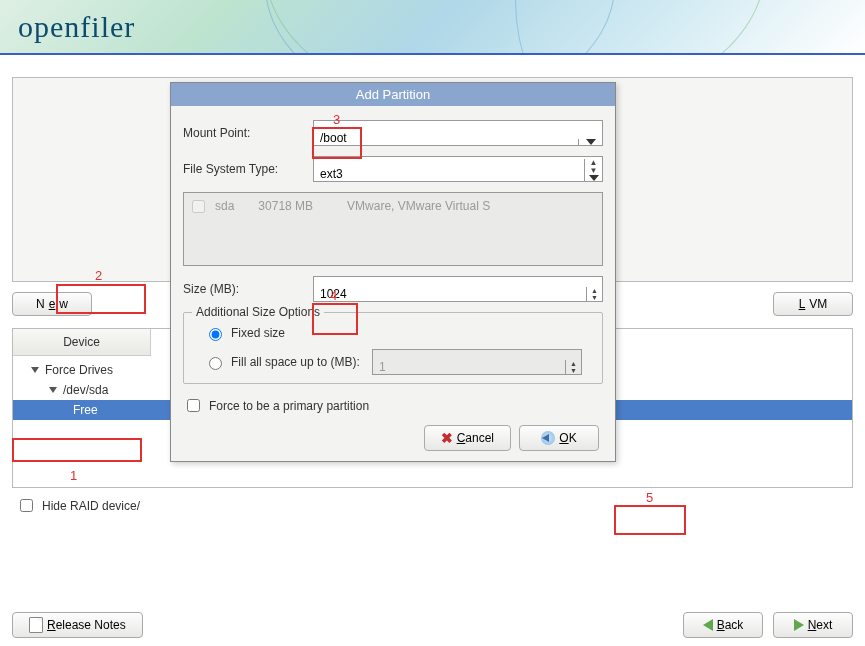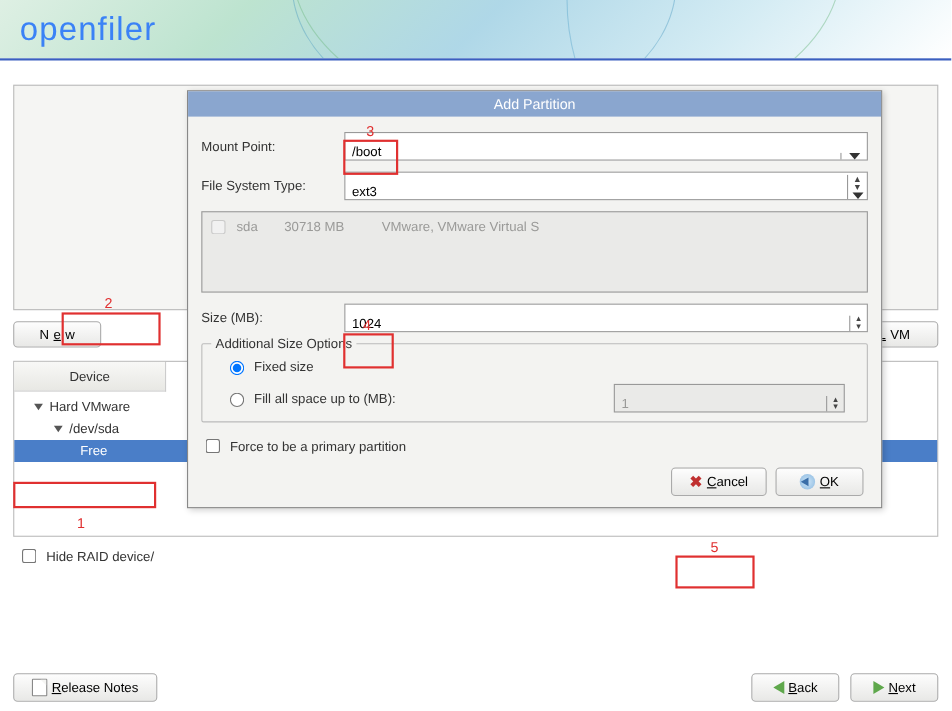--- a/index.html
+++ b/index.html
@@ -7,21 +7,21 @@
   body { width: 865px; height: 646px; background: #fff; position: relative; }
 
   
   .header { width: 100%; height: 55px; position: relative; overflow: hidden; border-bottom: 2px solid #3a5fbf; }
   .header-bg { position: absolute; inset: 0; background: linear-gradient(135deg, #bde0c8 0%, #7bc8a0 25%, #5fb0d0 50%, #a8d8e8 75%, #fff 100%); opacity:0.5; }
   .header-lines { position:absolute; inset:0; }
   .header-lines span { position:absolute; border:1px solid rgba(100,150,120,0.4); border-radius:50%; }
   .header-lines span:nth-child(1){width:400px;height:400px;right:-50px;top:-200px;border-color:rgba(80,160,200,0.4);}
   .header-lines span:nth-child(2){width:500px;height:300px;right:100px;top:-180px;border-color:rgba(120,190,140,0.5);}
   .header-lines span:nth-child(3){width:350px;height:250px;right:250px;top:-140px;border-color:rgba(70,150,190,0.4);}
-  .logo { position: relative; font-size: 30px; font-weight: 300; letter-spacing: 1px; color: #3b82f6; padding: 10px 0 0 18px; font-family: Liberation Sans, sans-serif; }
+  .logo { position: relative; font-size: 30px; font-weight: 300; letter-spacing: 1px; color: #0c4a6e; padding: 10px 0 0 18px; font-family: Liberation Serif, serif; }
 
   .main { padding: 10px 12px 0; position: relative; }
 
   
   .partition-panel { border: 1px solid #bbb; height: 205px; margin: 12px 0 8px; background: #f5f5f3; position: relative; }
   .btn-row { display:flex; gap:10px; margin-bottom:10px; padding: 2px 0; }
   .btn-row .spacer { flex:1; }
   .std-btn { background: linear-gradient(#fdfdfd,#e8e8e6); border:1px solid #aaa; border-radius:4px; padding:4px 16px; font-size:12px; cursor:pointer; min-width:80px; text-align:center; display:inline-flex; align-items:center; justify-content:center; gap:4px; }
   .std-btn .ul { text-decoration: underline; }
 
@@ -43,21 +43,21 @@
   .icon-doc { width:14px; height:16px; display:inline-block; border:1px solid #888; border-radius:1px; background:#fff; position:relative;}
   .icon-doc::after{content:"";position:absolute;top:0;right:0;width:0;height:0;border-top:5px solid #f5f5f3;border-left:5px solid transparent;}
   .arrow-left,.arrow-right{width:0;height:0;border-top:6px solid transparent;border-bottom:6px solid transparent;display:inline-block;}
   .arrow-left{border-right:10px solid #5fa84c;}
   .arrow-right{border-left:10px solid #5fa84c;}
   .icon-x{color:#c03030;font-weight:bold;font-size:14px;}
   .icon-ok{width:14px;height:14px;display:inline-block;background:radial-gradient(#cde5f7,#8ab8e0);border-radius:50%;position:relative;}
   .icon-ok::after{content:"";position:absolute;width:0;height:0;border-top:4px solid transparent;border-bottom:4px solid transparent;border-right:7px solid #3a6ea8;left:1px;top:3px;}
 
   
-  .dialog { position:absolute; left:170px; top:82px; width:632px; border:1px solid #888; background:#f3f3f1; box-shadow:2px 2px 6px rgba(0,0,0,0.2); z-index:100;}
+  .dialog { position:absolute; left:170px; top:82px; width:446px; border:1px solid #888; background:#f3f3f1; box-shadow:2px 2px 6px rgba(0,0,0,0.2); z-index:100;}
   .dialog-title { background:#8aa6cf; color:#fff; text-align:center; padding:4px 0; font-size:13px; }
   .dialog-body { padding:14px 12px 10px; }
   .form-row { display:flex; align-items:center; margin-bottom:10px; }
   .form-row > label { width:130px; padding-right:6px; }
   .form-row .field { flex:1; }
   .combo,.textish,.spinner { width:100%; height:26px; border:1px solid #999; background:#fff; display:flex; align-items:flex-end; position:relative;}
   .combo input, .textish input, .spinner input { border:none; outline:none; flex:1; padding:0 6px; font-size:12px; font-family:inherit; background:transparent;}
   .combo .drop { width:24px; border-left:1px solid #999; display:flex;align-items:center;justify-content:center;}
   .combo .drop::after{content:"";width:0;height:0;border-left:5px solid transparent;border-right:5px solid transparent;border-top:6px solid #333;}
   .spin-select .drop{width:18px;display:flex;flex-direction:column;border-left:1px solid #999;}
@@ -109,21 +109,21 @@
         <span>VM</span>
     </button>
 
   </div>
 
   <div class="tree-panel">
     <div class="tree-header">Device</div>
     <div class="tree-body">
       <div class="tree-row">
         <span class="tri"></span>
-        <span>Hard VMware</span>
+        <span>Force Drives</span>
       </div>
       <div class="tree-row indent1">
         <span class="tri"></span>
         <span>/dev/sda</span>
       </div>
       <div class="tree-row indent2 sel">
         <span>Free</span>
       </div>
     </div>
   </div>

